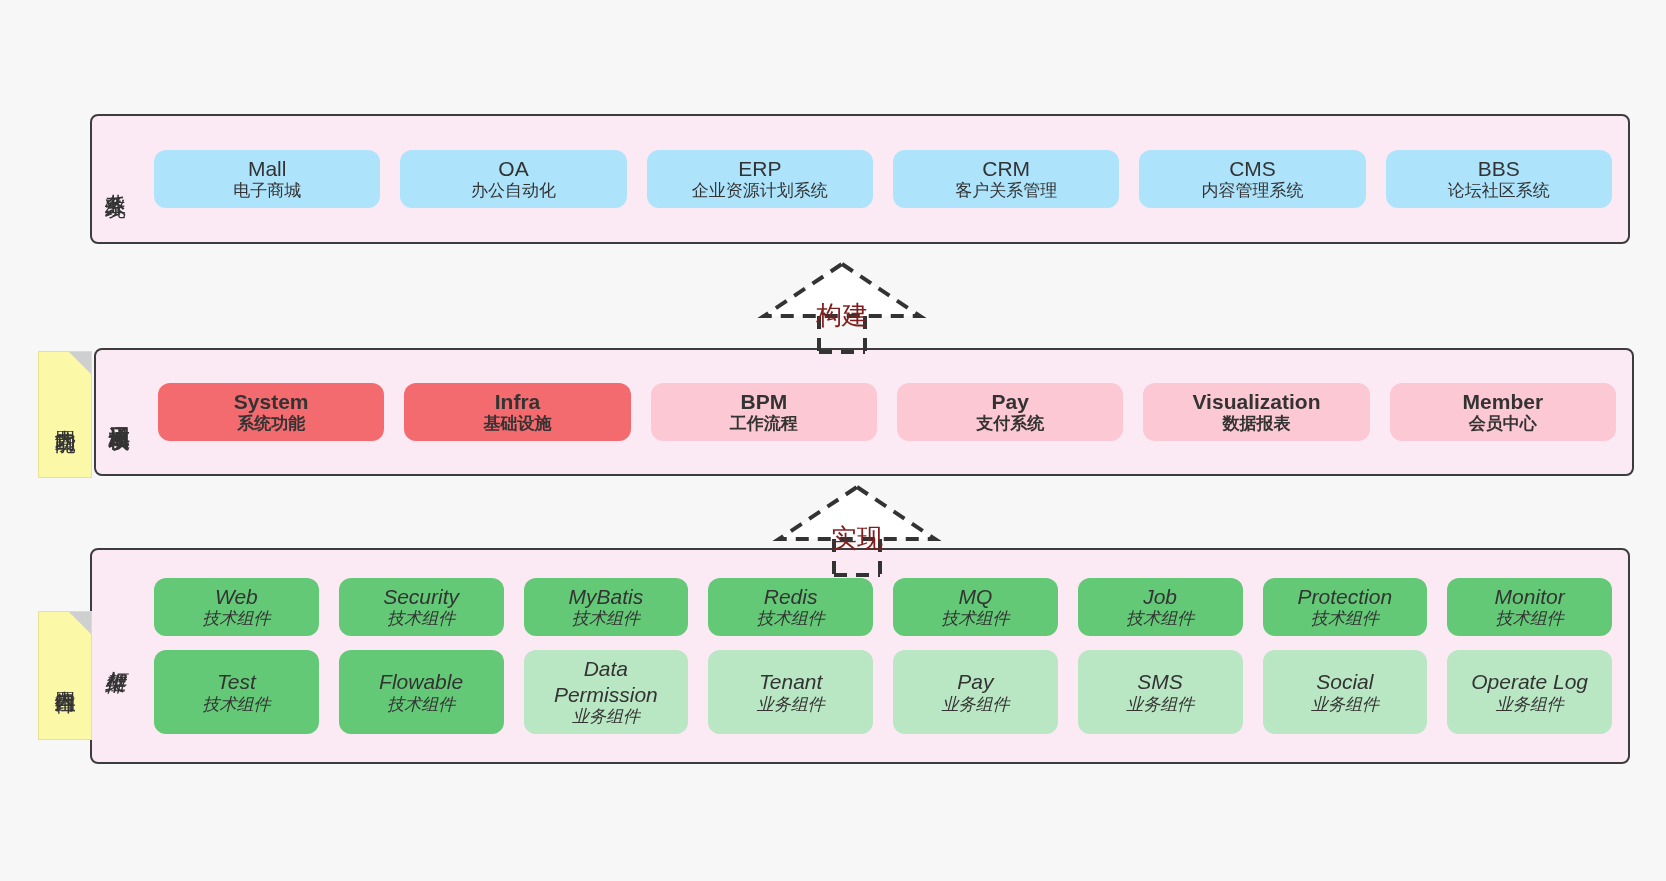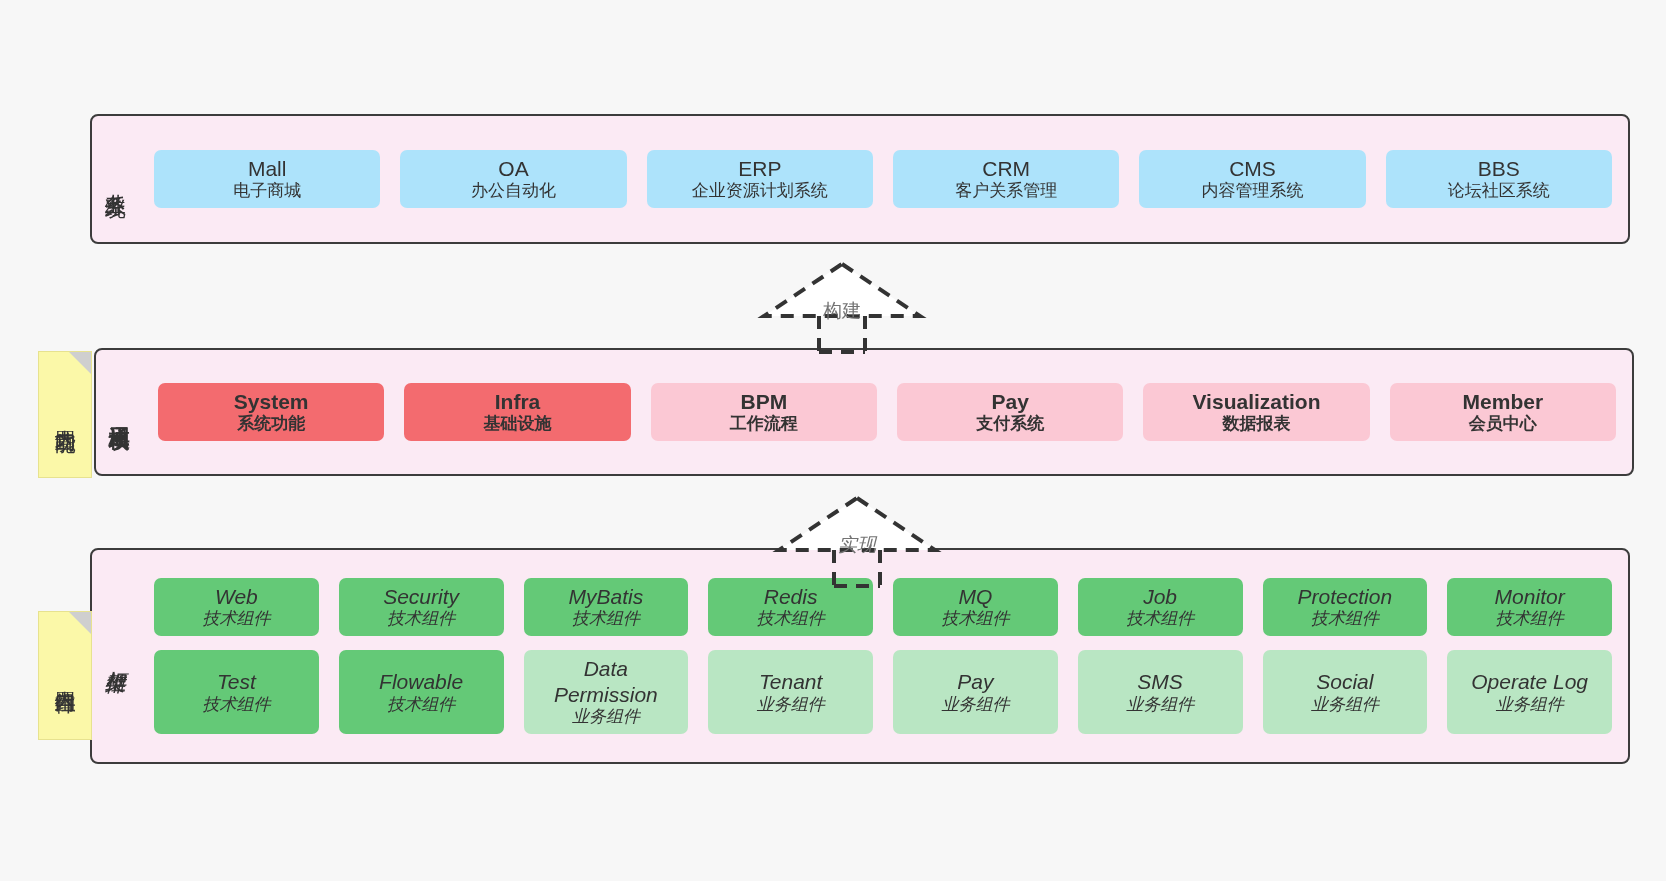--- a/index.html
+++ b/index.html
@@ -54,21 +54,21 @@
 
   .row {
     display: flex;
     gap: 20px;
     align-items: stretch;
   }
 
   
   .card {
     flex: 1 1 0;
-    border-radius: 7px;
+    border-radius: 12px;
     display: flex;
     flex-direction: column;
     align-items: center;
     justify-content: center;
     text-align: center;
     line-height: 1.22;
     padding: 6px 12px;
     color: #333333;
   }
   .card .t1 { font-size: 21px; }
@@ -112,22 +112,22 @@
     width: 170px;
     height: 96px;
     z-index: 3;
   }
   .connector svg { display: block; width: 170px; height: 96px; }
   .connector-label {
     position: absolute;
     left: 50%;
     transform: translateX(-50%);
     top: 40px;
-    font-size: 19px;
-    color: #737373;
+    font-size: 26px;
+    color: #7f1d1d;
     background: transparent;
     white-space: nowrap;
     padding: 0 2px;
   }
 </style>
 </head>
 <body>
 
 <div class="canvas">
 
@@ -204,21 +204,21 @@
             <div class="t2">数据报表</div>
           </div>
           <div class="card pink">
             <div class="t1">Member</div>
             <div class="t2">会员中心</div>
           </div>
         </div>
     </div>
   </div>
 
-  <div class="connector" style="left:772px; top:492px;font-style:italic;">
+  <div class="connector" style="left:772px; top:481px;">
     <svg viewBox="0 0 170 96" xmlns="http://www.w3.org/2000/svg">
       <polygon points="85,6 163,58 7,58" fill="#ffffff" stroke="#333333" stroke-width="4" stroke-dasharray="13 9" stroke-linejoin="miter"></polygon>
       <path d="M 62,58 L 62,96 M 108,58 L 108,96" fill="none" stroke="#333333" stroke-width="4" stroke-dasharray="13 9"></path>
       <path d="M 62,94 L 108,94" fill="none" stroke="#333333" stroke-width="4" stroke-dasharray="13 9"></path>
     </svg>
     <span class="connector-label">实现</span>
   </div>
 
   <div class="note" style="left:38px; top:611px; height:129px;">
     <span class="note-fold"></span>

